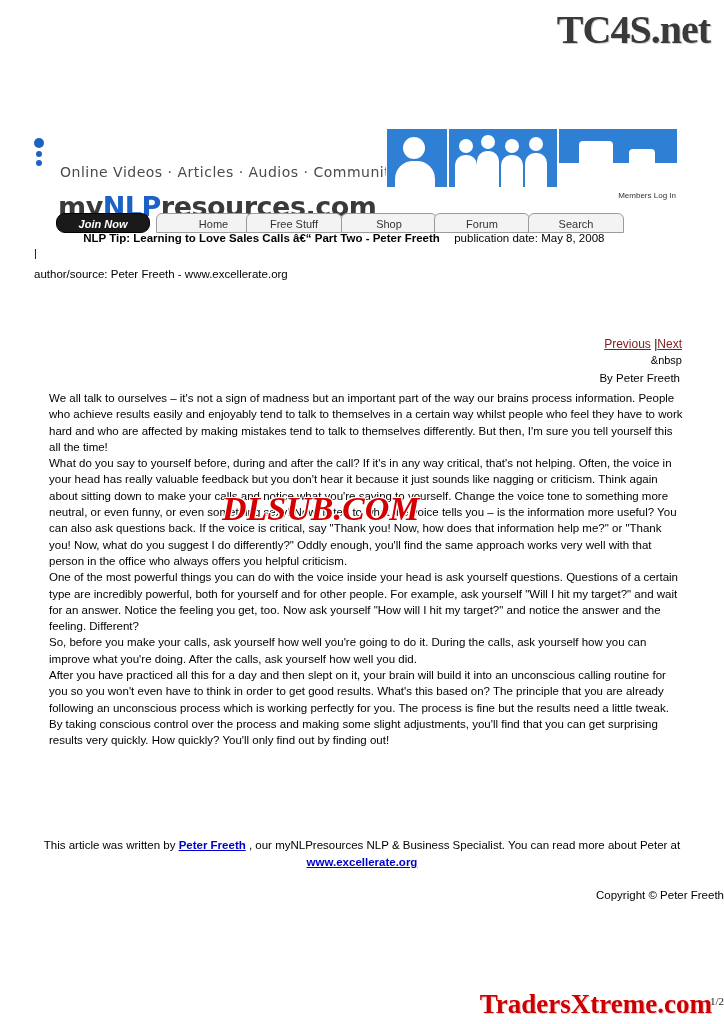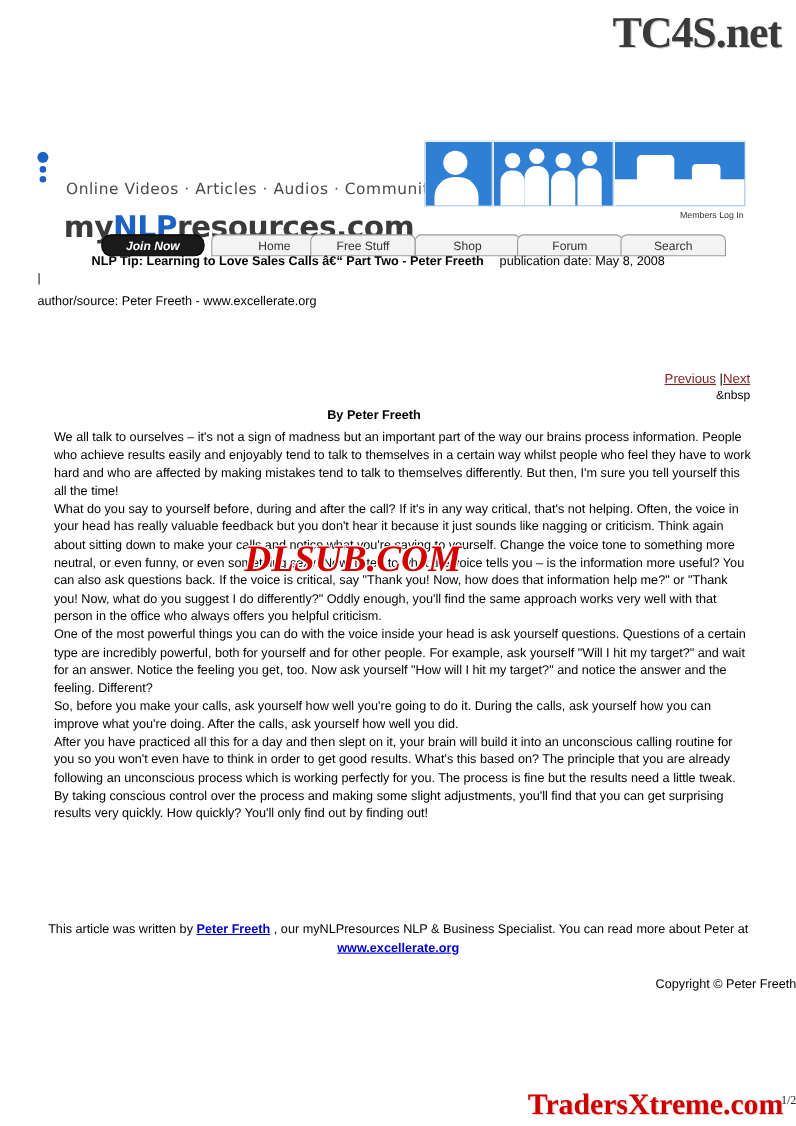--- a/index.html
+++ b/index.html
@@ -122,21 +122,20 @@
     color: #333;
   }
 
   
   .nav-tabs {
     position: absolute;
     top: 213px;
     left: 56px;
     width: 565px;
     height: 22px;
-    margin-left: 36px;
   }
   .tab {
     position: absolute;
     top: 0;
     height: 20px;
     line-height: 20px;
     text-align: center;
     font-size: 11px;
     color: #333;
     background: #f3f3f3;
@@ -205,23 +204,23 @@
     font-size: 11px;
     color: #000;
   }
 
   
   .byline {
     position: absolute;
     top: 372px;
     left: 0;
     width: 680px;
-    text-align: center;
-    font-size: 11.5px;
-    font-weight: bold;
+    text-align: right;
+    font-size: 11.5px;
+    font-weight: normal;
   }
   .body-copy {
     position: absolute;
     top: 390px;
     left: 32px;
     width: 652px;
     font-size: 11.5px;
     line-height: 16.3px;
     text-align: left;
   }

